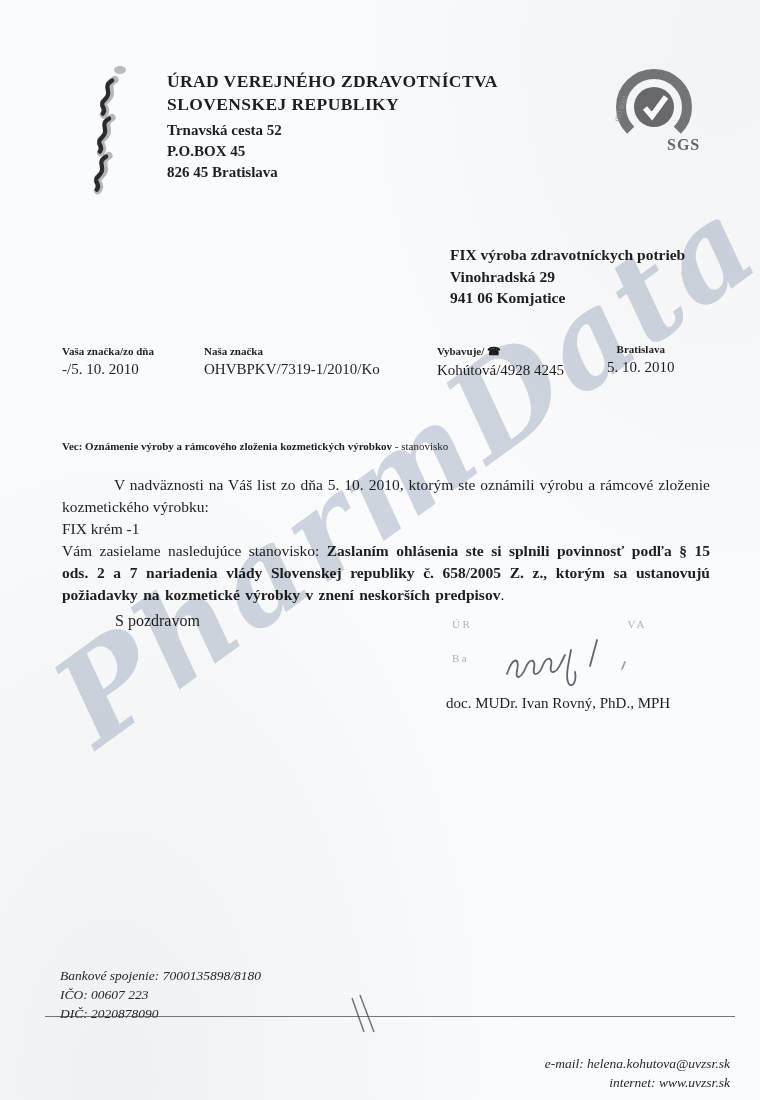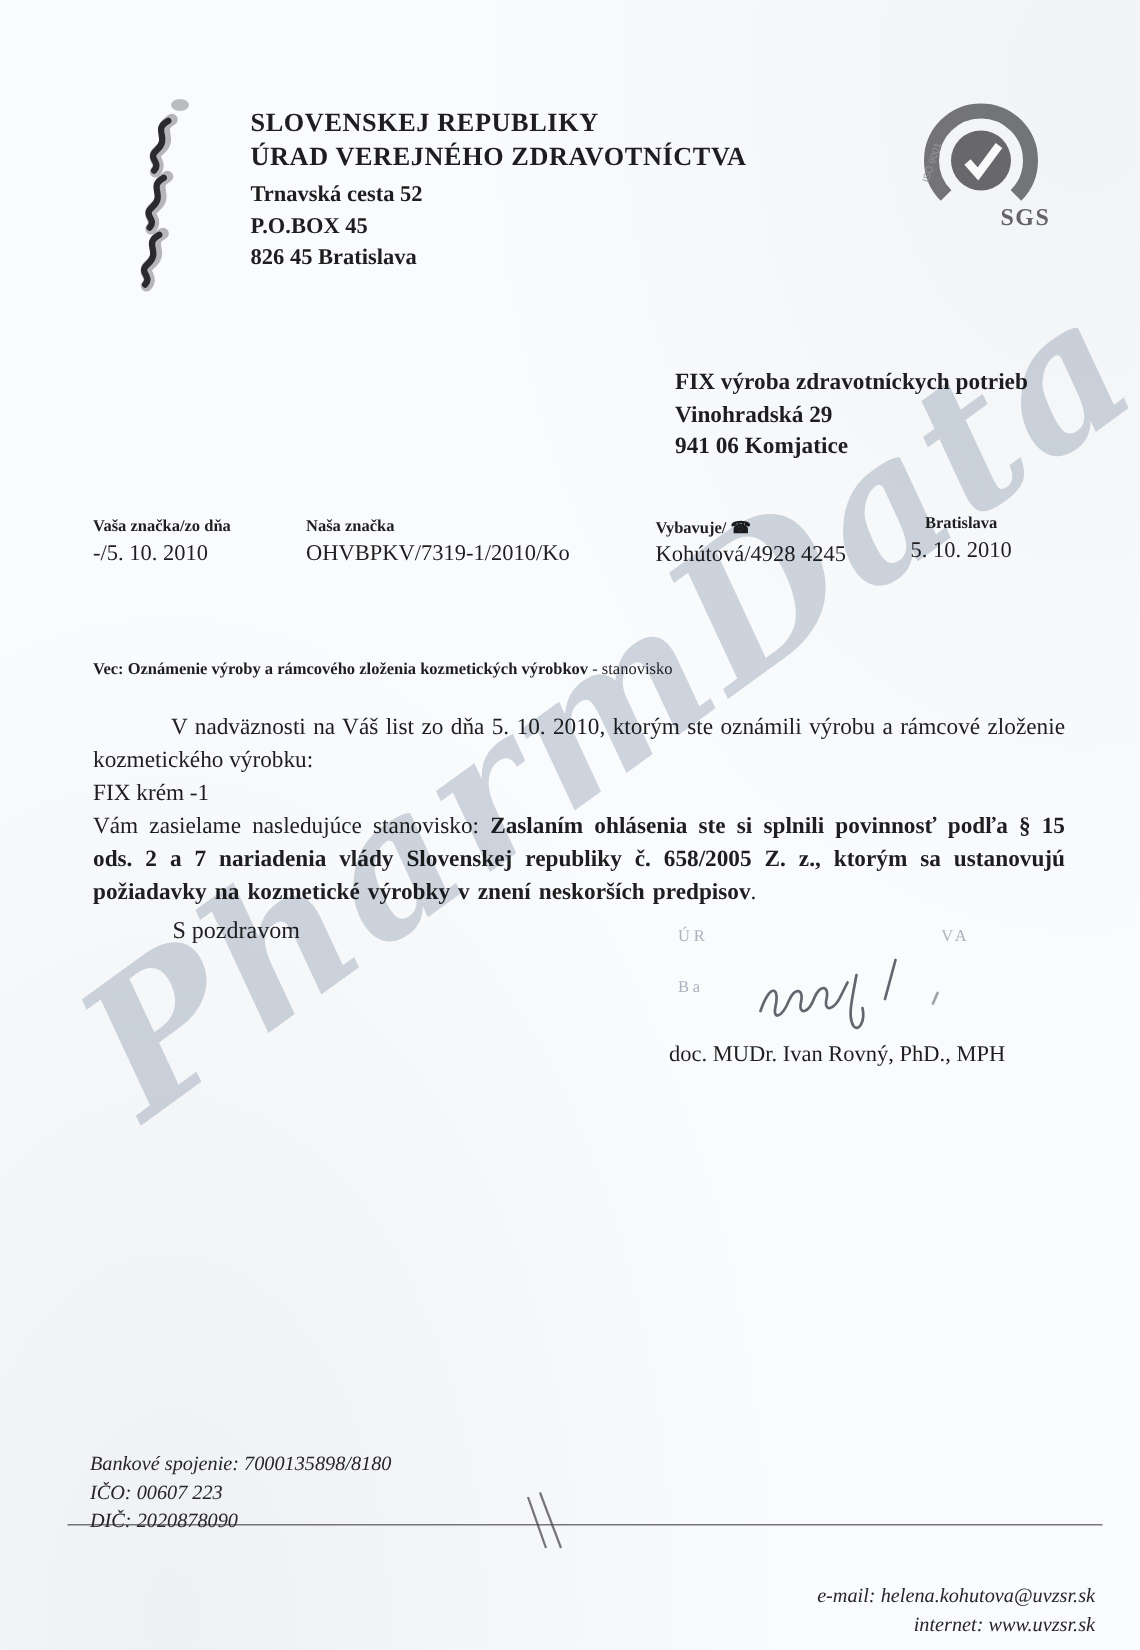--- a/index.html
+++ b/index.html
@@ -67,22 +67,22 @@
         <path d="M19,3 C6,10 21,16 10,26 C2,33 14,35 8,42" stroke="#2b2b2e" stroke-width="5"></path>
       </g>
       <g transform="translate(6,92) scale(0.85)">
         <path d="M22,2 C8,10 24,16 12,26 C3,33 16,35 9,43" stroke="#b6b6ba" stroke-width="9"></path>
         <path d="M19,3 C6,10 21,16 10,26 C2,33 14,35 8,42" stroke="#2b2b2e" stroke-width="5"></path>
       </g>
     </g>
   </svg>
 
   <div class="abs z1 org-name" style="left:167px;top:70px;">
+    <div>ÚRAD VEREJNÉHO ZDRAVOTNÍCTVA</div>
     <div>SLOVENSKEJ REPUBLIKY</div>
-    <div>ÚRAD VEREJNÉHO ZDRAVOTNÍCTVA</div>
   </div>
 
   <div class="abs z1 org-addr" style="left:167px;top:120px;">
     <div>Trnavská cesta 52</div>
     <div>P.O.BOX 45</div>
     <div>826 45 Bratislava</div>
   </div>
 
   <svg class="abs z1" style="left:603px;top:58px;" width="108" height="102" viewBox="0 0 108 102" opacity="0.82">
     <path d="M27.7,72.3 A33,33 0 1 1 74.3,72.3" fill="none" stroke="#58585c" stroke-width="10"></path>

